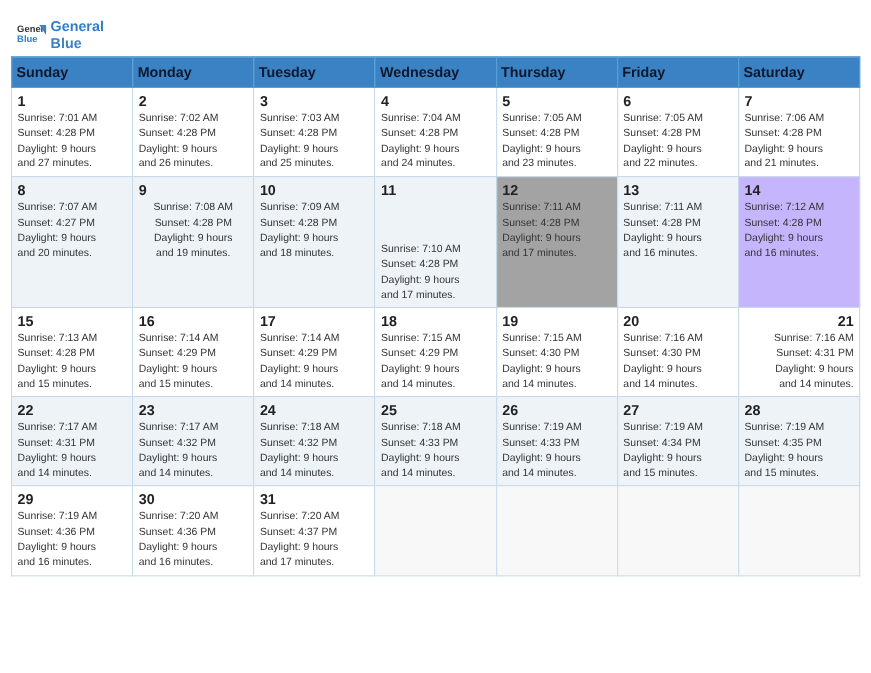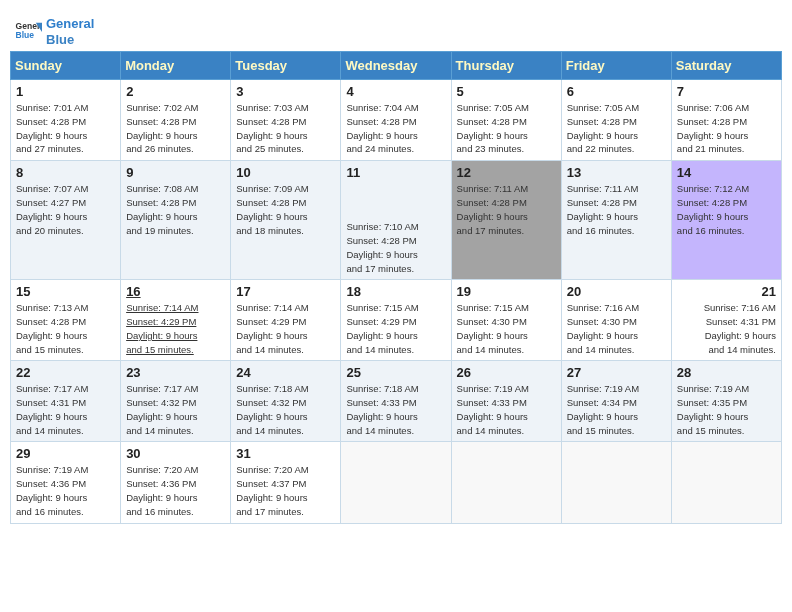--- a/index.html
+++ b/index.html
@@ -48,21 +48,21 @@
       font-size: 14px;
       color: #555;
     }
     .calendar {
       width: 100%;
       border-collapse: collapse;
       margin-top: 4px;
     }
     .calendar th {
       background-color: #3a82c4;
-      color: #fef9c3;
+      color: #0f172a;
       font-size: 13px;
       font-weight: 600;
       padding: 6px 4px;
       text-align: left;
       border: 1px solid #5a9fd4;
     }
     .calendar td {
       vertical-align: top;
       border: 1px solid #c8dae8;
       padding: 4px 5px;
@@ -184,21 +184,21 @@
       <tr>
         <td style="background: rgb(238, 243, 248);">
           <span class="day-number">8</span>
           <div class="day-info" style="white-space: pre-line;">Sunrise: 7:07 AM
 Sunset: 4:27 PM
 Daylight: 9 hours
 and 20 minutes.</div>
         </td>
         <td style="background: rgb(238, 243, 248);">
           <span class="day-number">9</span>
-          <div class="day-info" style="white-space: pre-line;">Sunrise: 7:08 AM
+          <div class="day-info" style="white-space: pre-line; text-align: center;">Sunrise: 7:08 AM
 Sunset: 4:28 PM
 Daylight: 9 hours
 and 19 minutes.</div>
         </td>
         <td style="background: rgb(238, 243, 248);">
           <span class="day-number">10</span>
           <div class="day-info" style="white-space: pre-line;">Sunrise: 7:09 AM
 Sunset: 4:28 PM
 Daylight: 9 hours
 and 18 minutes.</div>
@@ -233,21 +233,21 @@
         </td>
       </tr>
       <tr>
         <td style="background: rgb(255, 255, 255);">
           <span class="day-number">15</span>
           <div class="day-info" style="white-space: pre-line;">Sunrise: 7:13 AM
 Sunset: 4:28 PM
 Daylight: 9 hours
 and 15 minutes.</div>
         </td>
-        <td style="background: rgb(255, 255, 255); text-decoration: underline;">
+        <td style="background: rgb(255, 255, 255);">
           <span class="day-number">16</span>
           <div class="day-info" style="white-space: pre-line;">Sunrise: 7:14 AM
 Sunset: 4:29 PM
 Daylight: 9 hours
 and 15 minutes.</div>
         </td>
         <td style="background: rgb(255, 255, 255);">
           <span class="day-number">17</span>
           <div class="day-info" style="white-space: pre-line;">Sunrise: 7:14 AM
 Sunset: 4:29 PM

